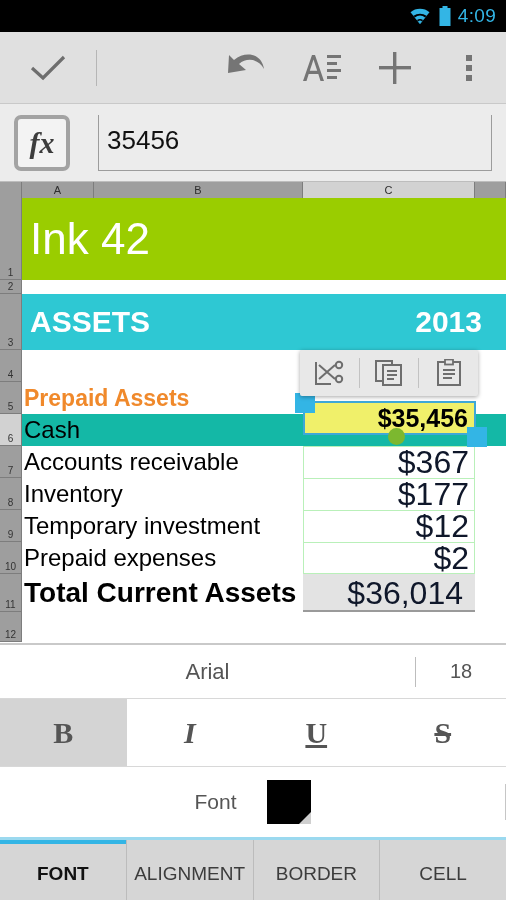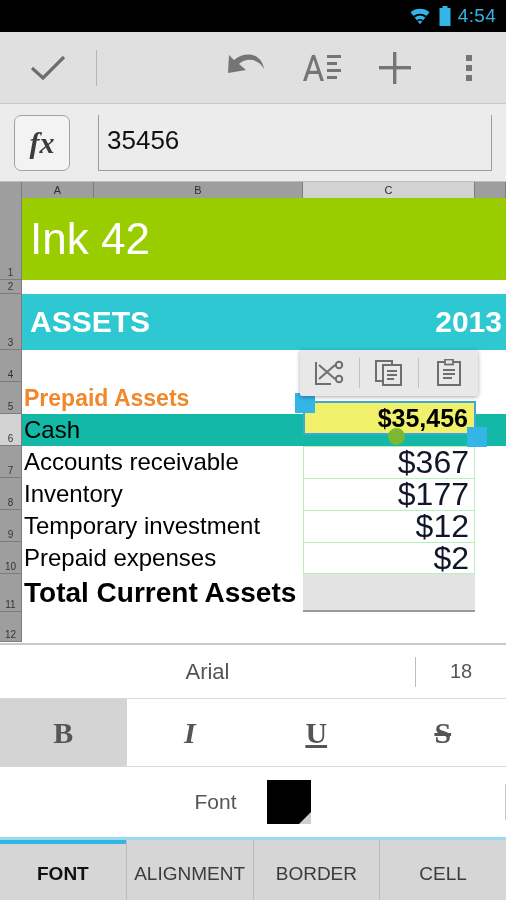--- a/index.html
+++ b/index.html
@@ -36,21 +36,21 @@
   .dots { display:flex; flex-direction:column; gap:4px; }
   .dots i { width:6px; height:6px; background:#757575; display:block; }
 
   
   .formulabar {
     height:78px; background:#ececec;
     display:flex; align-items:center; padding:0 14px;
     border-bottom:1px solid #bdbdbd;
   }
   .fx-btn {
-    width:56px; height:56px; border:1px solid #a3a3a3; border-radius:7px;
+    width:56px; height:56px; border:4px solid #a3a3a3; border-radius:7px;
     background:#f3f3f3; display:flex; align-items:center; justify-content:center;
     font-family:"Liberation Serif", serif; font-style:italic;
     font-size:30px; font-weight:bold; color:#3c3c3c;
   }
   .formula-input {
     flex:1; margin-left:28px; height:56px;
     display:flex; align-items:center;
     font-size:26px; color:#111;
     border:none; border-bottom:1px solid #9c9c9c;
     border-left:1px solid #9c9c9c; border-right:1px solid #9c9c9c;
@@ -77,21 +77,21 @@
     font-size:10px; color:#333; padding-bottom:1px;
   }
   .rh.active { background:#d2d2d2; }
   .sheet { position:absolute; left:22px; top:0; right:0; }
   .row { position:relative; width:100%; }
   .band {
     position:absolute; left:0; right:0; top:0; bottom:0;
     display:flex; align-items:center;
   }
   .band .t-left { padding-left:8px; color:#fff; }
-  .band .t-right { margin-left:auto; padding-right:4px; color:#fff;text-align:right; }
+  .band .t-right { margin-left:auto; padding-right:24px; color:#fff;text-align:right; }
   .cellA { position:absolute; left:2px; top:0; bottom:0; display:flex; align-items:center; }
   .cellC {
     position:absolute; left:281px; width:172px; top:0; bottom:0;
     display:flex; align-items:center; justify-content:flex-end;
     padding-right:6px; font-size:32px; color:#0f172a;
   }
   .gline { position:absolute; left:281px; width:172px; height:1px; background:#b9f0b9; }
   .vline { position:absolute; width:1px; background:#b9f0b9; }
 
   
@@ -181,21 +181,21 @@
       <path d="M12 17 L2.5 5.2 A15 15 0 0 1 21.5 5.2 Z" fill="#33b5e5"></path>
       <path d="M12 17 L5.5 8.8 A11 11 0 0 1 18.5 8.8 Z" fill="#000"></path>
       <path d="M12 17 L6.8 10.4 A9 9 0 0 1 17.2 10.4 Z" fill="#33b5e5"></path>
       <path d="M12 17 L9 13 A5 5 0 0 1 15 13 Z" fill="#000"></path>
       <path d="M12 17 L9.9 14.3 A3.3 3.3 0 0 1 14.1 14.3 Z" fill="#33b5e5"></path>
     </svg>
     <svg class="batt-ic" width="12" height="20" viewBox="0 0 12 20">
       <rect x="3.5" y="0" width="5" height="2" fill="#33b5e5"></rect>
       <rect x="0.5" y="2" width="11" height="18" fill="#33b5e5"></rect>
     </svg>
-    <span class="clock">4:54</span>
+    <span class="clock">4:09</span>
   </div>
 
   <div class="actionbar">
     <div class="ab-left">
       <svg width="40" height="30" viewBox="0 0 40 30">
         <path d="M4 15 L15 25 L36 4" fill="none" stroke="#6e6e6e" stroke-width="3.2"></path>
       </svg>
     </div>
     <div class="ab-sep"></div>
     <div class="ab-spacer"></div>
@@ -318,20 +318,21 @@
         <div class="gline" style="bottom:0"></div>
         <div class="vline" style="left:281px; top:0; bottom:0;"></div>
         <div class="vline" style="left:452px; top:0; bottom:0;"></div>
         <div class="cellA" style="font-size:24px;">Prepaid expenses</div>
         <div class="cellC">$2</div>
       </div>
 
       <div class="row" style="height:38px; background:#fff">
         <div class="totalfill"></div>
         <div class="cellA" style="font-size:28px; font-weight:bold;">Total Current Assets</div>
+        <div class="cellC" style="padding-right:12px;">$36,014</div>
       </div>
 
       <div class="row" style="height:30px; background:#fff"></div>
     </div>
 
     <div class="selcell" style="left:303px; top:203px; height:34px;">$35,456</div>
     <div class="handle" style="left:295px; top:195px;"></div>
     <div class="handle" style="left:467px; top:229px;"></div>
     <div class="fillhandle" style="left:388px; top:230px;"></div>
 

